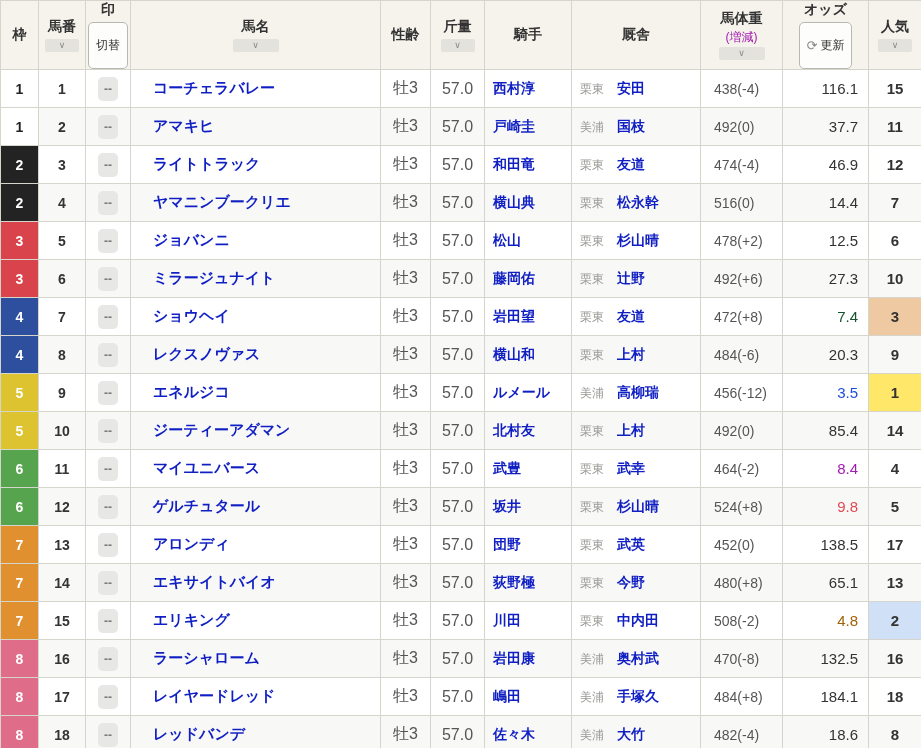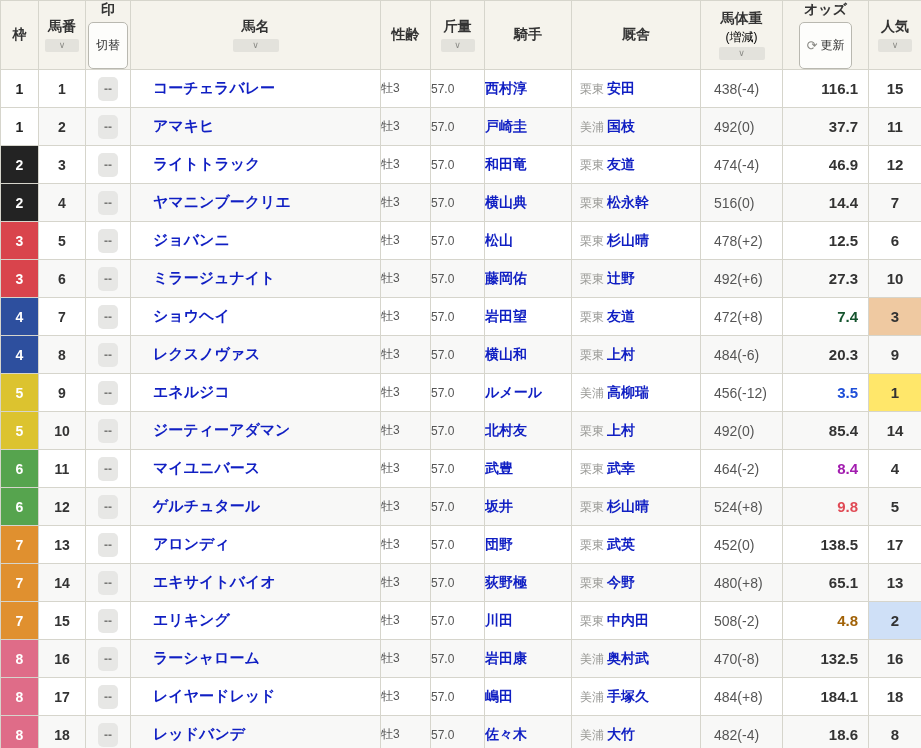--- a/index.html
+++ b/index.html
@@ -11,21 +11,21 @@
     --hot:#e04a55;
   }
   .race-table{border-collapse:collapse;table-layout:fixed;width:921px;background:#fff;}
   .race-table th,.race-table td{border:1px solid #d6d5cc;padding:0;overflow:hidden;white-space:nowrap;}
   
   thead th{
     background:#f5f3ec;height:67px;vertical-align:middle;
     font-size:14px;font-weight:bold;color:#333;text-align:center;
   }
   .h-stack{display:flex;flex-direction:column;align-items:center;justify-content:center;gap:3px;}
-  .h-sub{font-size:12px;font-weight:normal;color:#000000;}
+  .h-sub{font-size:12px;font-weight:normal;color:#a21caf;}
   .sort-pill{
     display:flex;align-items:center;justify-content:center;
     width:46px;height:13px;background:#e3e2dc;border-radius:2px;
     color:#8a8a85;font-size:9px;font-weight:normal;cursor:pointer;line-height:1;
   }
   .sort-pill.narrow{width:34px;}
   .hdr-btn{
     display:inline-flex;align-items:center;justify-content:center;gap:3px;
     background:#fdfdfb;border:1px solid #b9b8b0;border-radius:5px;
     font-size:12px;font-weight:normal;color:#333;padding:14px 7px;cursor:pointer;
@@ -37,28 +37,28 @@
   td.c-frame{text-align:center;font-weight:bold;font-size:14px;}
   td.c-num{text-align:center;font-weight:bold;color:#333;}
   td.c-mark{text-align:center;}
   .mark-chip{
     display:inline-block;background:#e7e7e5;border-radius:5px;
     color:#7a7a78;font-weight:bold;font-size:12px;line-height:1;
     padding:6px 6px;cursor:pointer;letter-spacing:0;
   }
   td.c-name{padding-left:22px;}
   .horse-link{color:var(--link);font-weight:bold;font-size:15px;cursor:pointer;}
-  td.c-sex,td.c-wt{color:#555;font-size:12px;}
-  td.c-jockey{}
+  td.c-sex,td.c-wt{text-align:center;color:#555;font-size:16px;}
+  td.c-jockey{padding-left:8px;}
   .jockey-link{color:var(--link);font-weight:bold;font-size:14px;cursor:pointer;}
   td.c-stable{padding-left:8px;}
-  .region{color:#9a9a97;font-size:12px;margin-right:3px;}
+  .region{color:#9a9a97;font-size:12px;margin-right:13px;}
   .trainer-link{color:var(--link);font-weight:bold;font-size:14px;cursor:pointer;}
   td.c-bw{padding-left:13px;color:#555;font-size:14px;}
-  td.c-odds{text-align:right;padding-right:10px;font-weight:bold;color:#333;font-size:15px;}
+  td.c-odds{text-align:right;padding-right:10px;font-weight:normal;color:#333;font-size:15px;}
   td.c-pop{text-align:center;font-weight:bold;color:#333;font-size:15px;}
 </style>
 </head>
 <body>
 
 <table class="race-table">
   <colgroup>
     <col style="width:38px">
       <col style="width:47px">
       <col style="width:45px">

